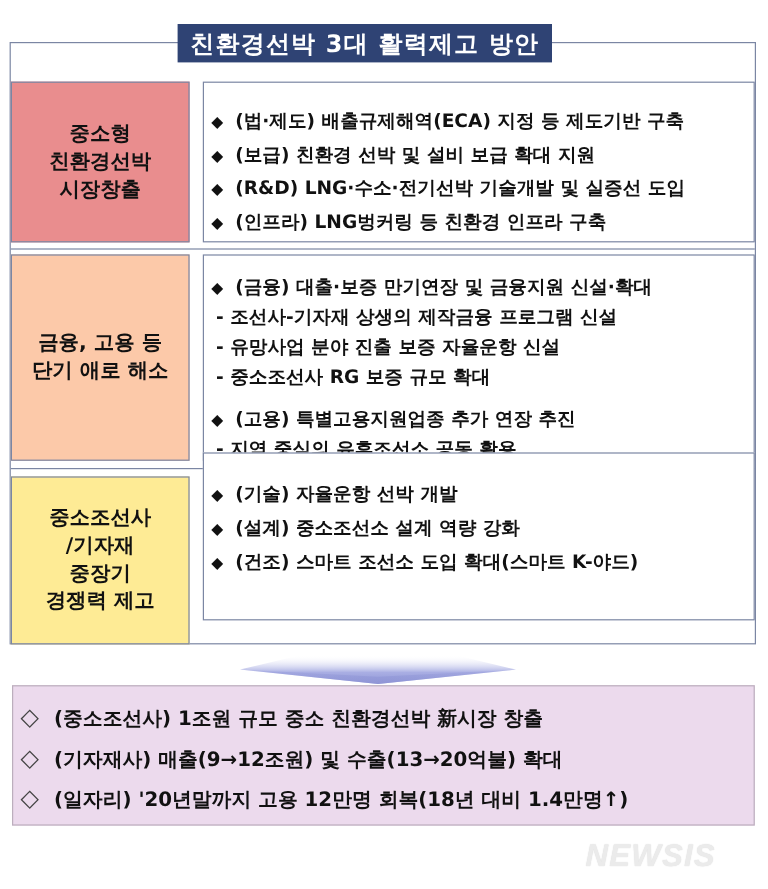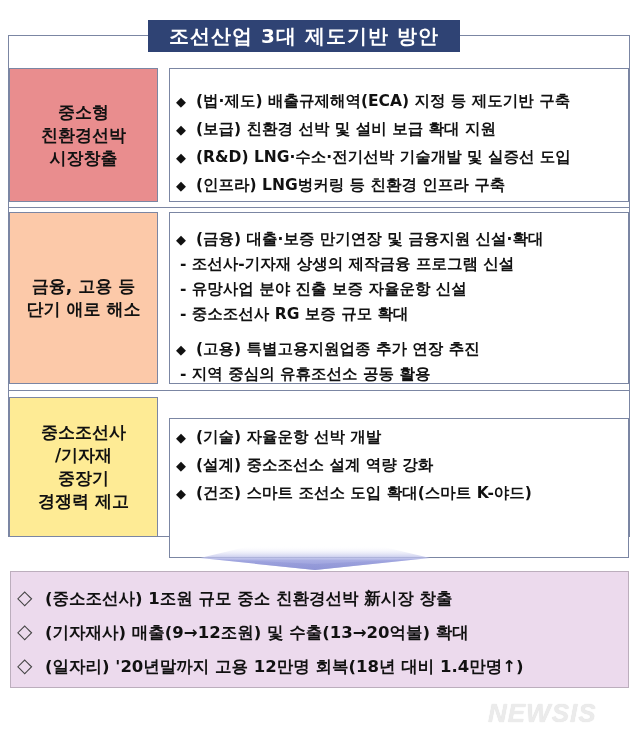--- a/index.html
+++ b/index.html
@@ -29,21 +29,21 @@
   .cat2 { top: 212px; height: 172px; background: #fcc9a9; }
   .cat3 { top: 397px; height: 140px; background: #feeb95; }
   .content {
     position: absolute; left: 169px; width: 460px; box-sizing: border-box;
     border: 1.5px solid #7b86a3; background: #fff;
     padding: 0 0 0 6px;
     font-weight: bold; font-size: 15.5px;
   }
   .c1 { top: 68px; height: 134px; padding-top: 16px; }
   .c2 { top: 212px; height: 172px; padding-top: 14px; }
-  .c3 { top: 418px; height: 140px; padding-top: 2px; }
+  .c3 { top: 377px; height: 140px; padding-top: 18px; }
   .sep { position: absolute; left: 9px; width: 620px; border-top: 1.5px solid #7b86a3; }
   .line { height: 28px; line-height: 32px; white-space: nowrap; }
   .c2 .line { height: 25px; line-height: 25px; }
   .c2 .gap { height: 10px; }
   .sub { padding-left: 4px; }
   .bullet { display: inline-block; width: 20px; font-size: 13px; }
   .arrow {
     position: absolute; left: 200px; top: 544px; width: 230px; height: 26px;
   }
   .bottom {
@@ -57,21 +57,21 @@
     position: absolute; left: 488px; top: 698px; font-style: italic; font-weight: bold;
     font-size: 26px; color: #ebebeb; letter-spacing: 1px;
     font-family: "Liberation Sans", sans-serif;
     text-shadow: 0 0 1px #d8d8d8;
   }
 </style>
 </head>
 <body>
 
 <div class="frame"></div>
-<div class="title">조선산업 3대 제도기반 방안</div>
+<div class="title">친환경선박 3대 활력제고 방안</div>
 
 <div class="cat cat1">
   <span>중소형</span>
   <span>친환경선박</span>
   <span>시장창출</span>
 </div>
 <div class="content c1">
   <div class="line"><span class="bullet">◆</span><span>(법·제도) 배출규제해역(ECA) 지정 등 제도기반 구축</span></div>
   <div class="line"><span class="bullet">◆</span><span>(보급) 친환경 선박 및 설비 보급 확대 지원</span></div>
   <div class="line"><span class="bullet">◆</span><span>(R&amp;D) LNG·수소·전기선박 기술개발 및 실증선 도입</span></div>

